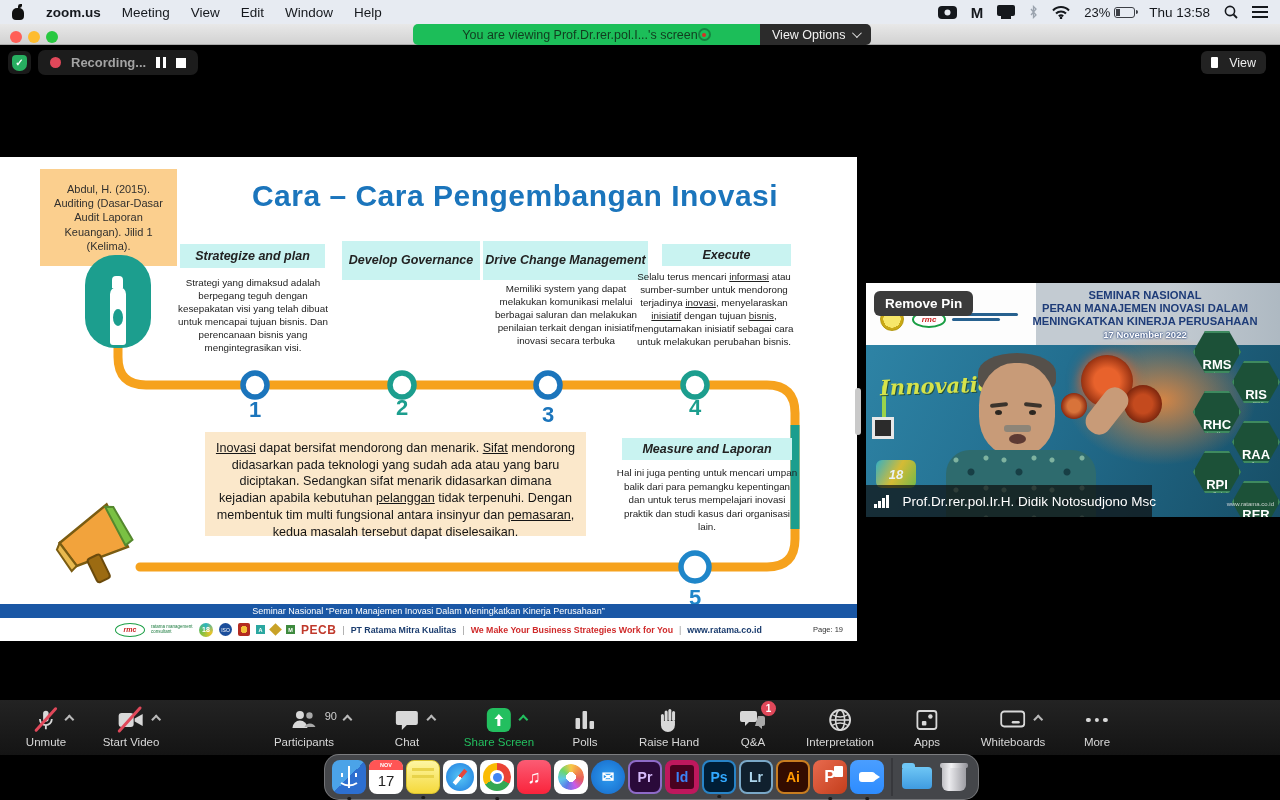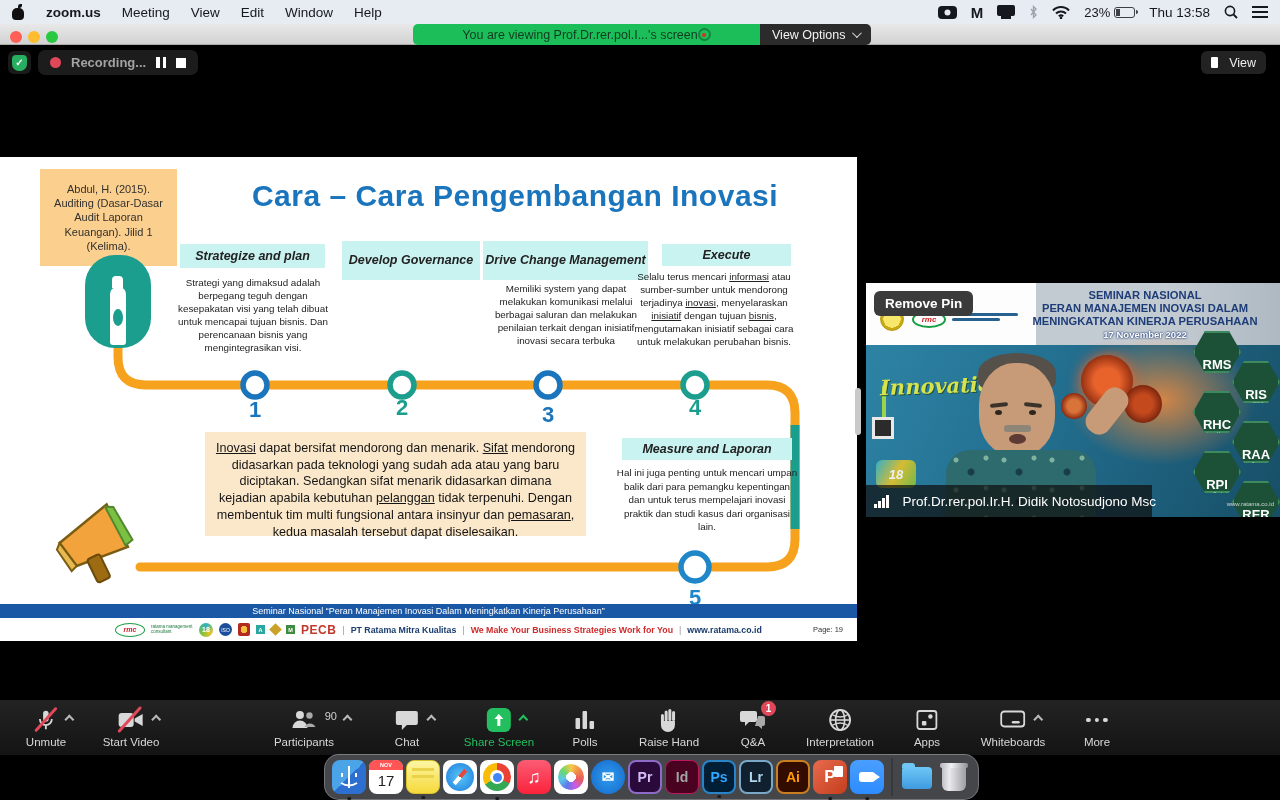--- a/index.html
+++ b/index.html
@@ -600,21 +600,21 @@
       <span class="dot"></span>
     </div>
     <div class="dk dk-letter" style="background:linear-gradient(#FB5C74,#FA233B);color:#fff;font-size:18px">♫</div>
     <div class="dk" style="background:#fff">
       <div style="width:26px;height:26px;margin:4px auto;border-radius:50%;background:conic-gradient(#F7C948,#F28B4B,#E85C5C,#C95CE8,#5C7AE8,#5CC8E8,#6BD66B,#F7C948);-webkit-mask:radial-gradient(circle,transparent 26%,#000 27%);mask:radial-gradient(circle,transparent 26%,#000 27%)"></div>
     </div>
     <div class="dk dk-letter" style="background:radial-gradient(#2D9BF0,#1668C8);color:#fff;border-radius:50%;font-size:15px">✉</div>
     <div class="dk dk-letter" style="background:#2A0A3A;color:#D6BBFB;border:2px solid #8E6BC8">
         <span>Pr</span>
       </div>
-    <div class="dk dk-letter" style="background:#49021F;color:#a3a3a3;border:1px solid #be185d">
+    <div class="dk dk-letter" style="background:#49021F;color:#3b82f6;border:5px solid #be185d">
         <span>Id</span>
       </div>
     <div class="dk dk-letter" style="background:#001E36;color:#31A8FF;border:2px solid #2884C8">
         <span>Ps</span>
         <span class="dot"></span>
       </div>
     <div class="dk dk-letter" style="background:#10202E;color:#ADD5EC;border:2px solid #7AA8C8">
         <span>Lr</span>
       </div>
     <div class="dk dk-letter" style="background:#330C00;color:#FF9A00;border:2px solid #C87D20">

